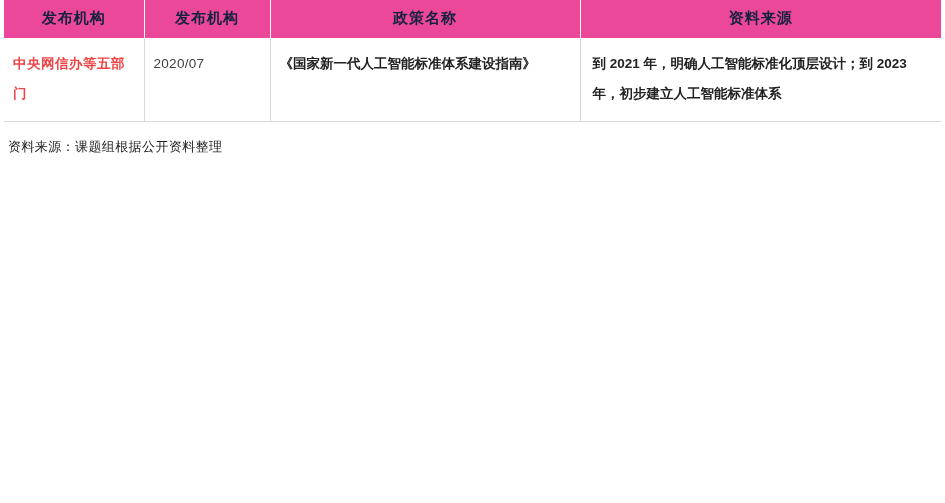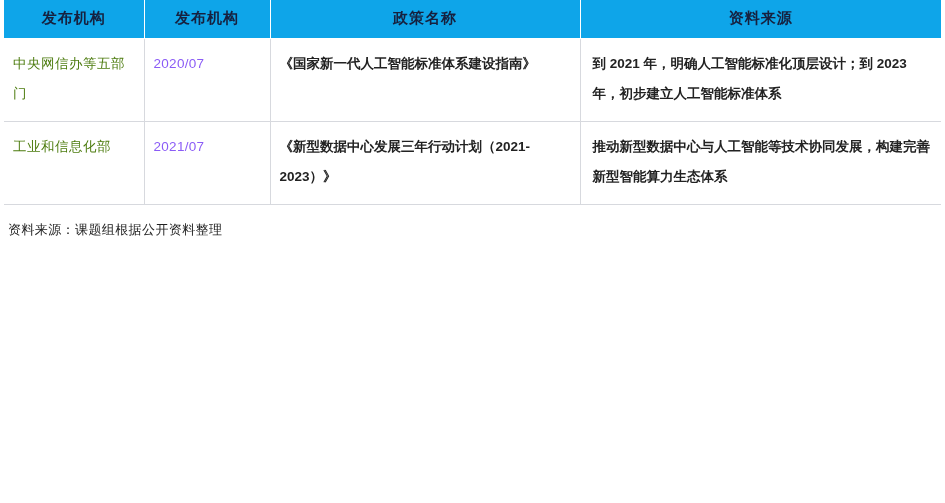--- a/index.html
+++ b/index.html
@@ -26,21 +26,21 @@
     width: 937px;
     table-layout: fixed;
     margin-top: 0;
   }
   table.policy-table col.c1 { width: 140px; }
   table.policy-table col.c2 { width: 126px; }
   table.policy-table col.c3 { width: 310px; }
   table.policy-table col.c4 { width: 361px; }
 
   thead th {
-    background: #0ea5e9;
+    background: #ec4899;
     color: #16213f;
     font-size: 15px;
     font-weight: bold;
     text-align: center;
     vertical-align: middle;
     height: 38px;
     border: 1px solid #ffffff;
     border-top: none;
     padding: 4px 6px;
     box-sizing: border-box;
@@ -55,27 +55,27 @@
     vertical-align: top;
     border-bottom: 1px solid #d7d9de;
     border-right: 1px solid #d7d9de;
     padding: 10px 9px 12px 9px;
     box-sizing: border-box;
     color: #222222;
     font-weight: bold;
   }
   tbody td:last-child { border-right: none; padding-left: 12px; }
   tbody tr td:first-child {
-    font-weight: normal;
-    color: #4d7c0f;
+    font-weight: bold;
+    color: #ef4444;
     letter-spacing: 0.5px;
   }
   tbody td.date {
     font-weight: normal;
-    color: #8b5cf6;
+    color: #404040;
     letter-spacing: 0.3px;
   }
   tbody tr:first-child td {
     border-top: 1px solid #d7d9de;
   }
   .source-note {
     font-size: 13px;
     color: #222222;
     padding-left: 4px;
     margin-top: 16px;
@@ -102,24 +102,18 @@
         <th>资料来源</th>
       </tr>
     </thead>
     <tbody>
       <tr>
         <td>中央网信办等五部门</td>
         <td class="date">2020/07</td>
         <td>《国家新一代人工智能标准体系建设指南》</td>
         <td>到 2021 年，明确人工智能标准化顶层设计；到 2023 年，初步建立人工智能标准体系</td>
       </tr>
-      <tr>
-        <td>工业和信息化部</td>
-        <td class="date">2021/07</td>
-        <td>《新型数据中心发展三年行动计划（2021-2023）》</td>
-        <td>推动新型数据中心与人工智能等技术协同发展，构建完善新型智能算力生态体系</td>
-      </tr>
     </tbody>
   </table>
 
   <div class="source-note">资料来源：课题组根据公开资料整理</div>
 
 </div>
 
 </body></html>

